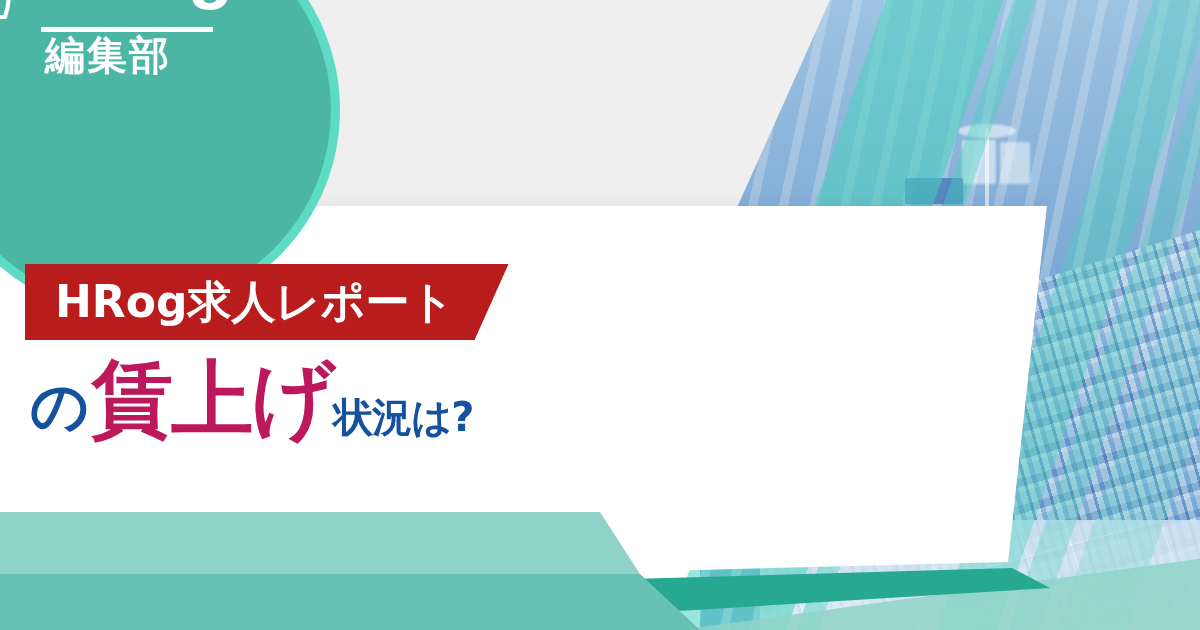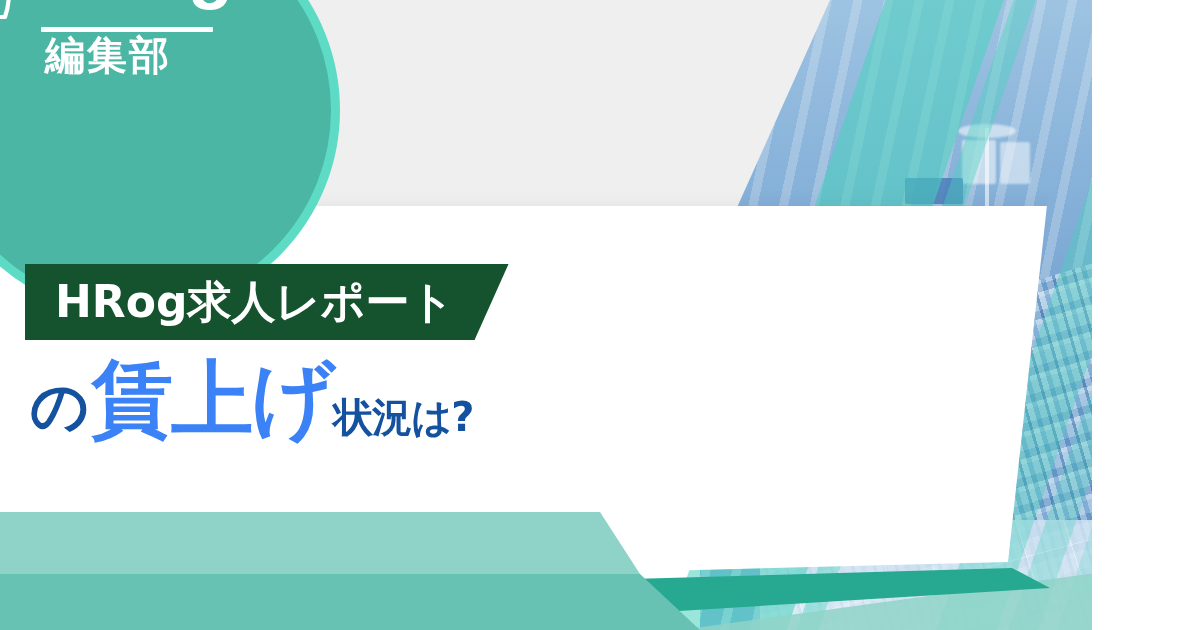--- a/index.html
+++ b/index.html
@@ -1,20 +1,20 @@
 <!DOCTYPE html>
 <html><head>
 <meta charset="utf-8">
 <style>
   html,body{margin:0;padding:0;background:#fff;}
   body{font-family:"Liberation Sans","DejaVu Sans",sans-serif;}
 
   .stage{
     position:relative;
-    width:1092px;height:630px;
+    width:1200px;height:630px;
     overflow:hidden;
     background:#ffffff;
   }
 
   
   .photo-wrap{
     position:absolute;inset:0;
     overflow:hidden;
   }
   .photo{
@@ -161,40 +161,40 @@
     color:#ffffff;font-weight:700;font-size:40px;line-height:1;
     letter-spacing:2px;
     font-family:"DejaVu Sans","Liberation Sans",sans-serif;
   }
 
   
   .ribbon{
     position:absolute;left:25px;top:264px;height:76px;
     padding:0 54px 0 30px;
     display:flex;align-items:center;
-    background:#14532d;
+    background:#b91c1c;
     clip-path:polygon(0 0, 100% 0, calc(100% - 34px) 100%, 0 100%);
     box-shadow:0 3px 0 rgba(12,46,104,.55);
   }
   .ribbon-text{
     color:#ffffff;font-weight:700;font-size:44px;line-height:1;
     letter-spacing:0px;white-space:nowrap;
     font-family:"DejaVu Sans","Liberation Sans",sans-serif;
   }
 
   
   .headline{
     position:absolute;left:28px;top:360px;
     display:flex;align-items:flex-end;white-space:nowrap;
     font-family:"DejaVu Sans","Liberation Sans",sans-serif;
     font-weight:700;
   }
   .h-big-o{color:#ee6a2c;font-size:82px;line-height:.96;letter-spacing:-2px;}
   .h-no{color:#14519e;font-size:58px;line-height:1;padding:0 2px 4px 2px;}
-  .h-big-o2{color:#3b82f6;font-size:82px;line-height:.96;letter-spacing:-2px;}
+  .h-big-o2{color:#be185d;font-size:82px;line-height:.96;letter-spacing:-2px;}
   .h-tail{color:#14519e;font-size:40px;line-height:1;padding-bottom:2px;letter-spacing:-1px;}
 </style>
 </head>
 <body>
 
 <div class="stage">
 
   <div class="photo-wrap">
     <div class="photo"></div>
     <div class="pole-top"></div>

